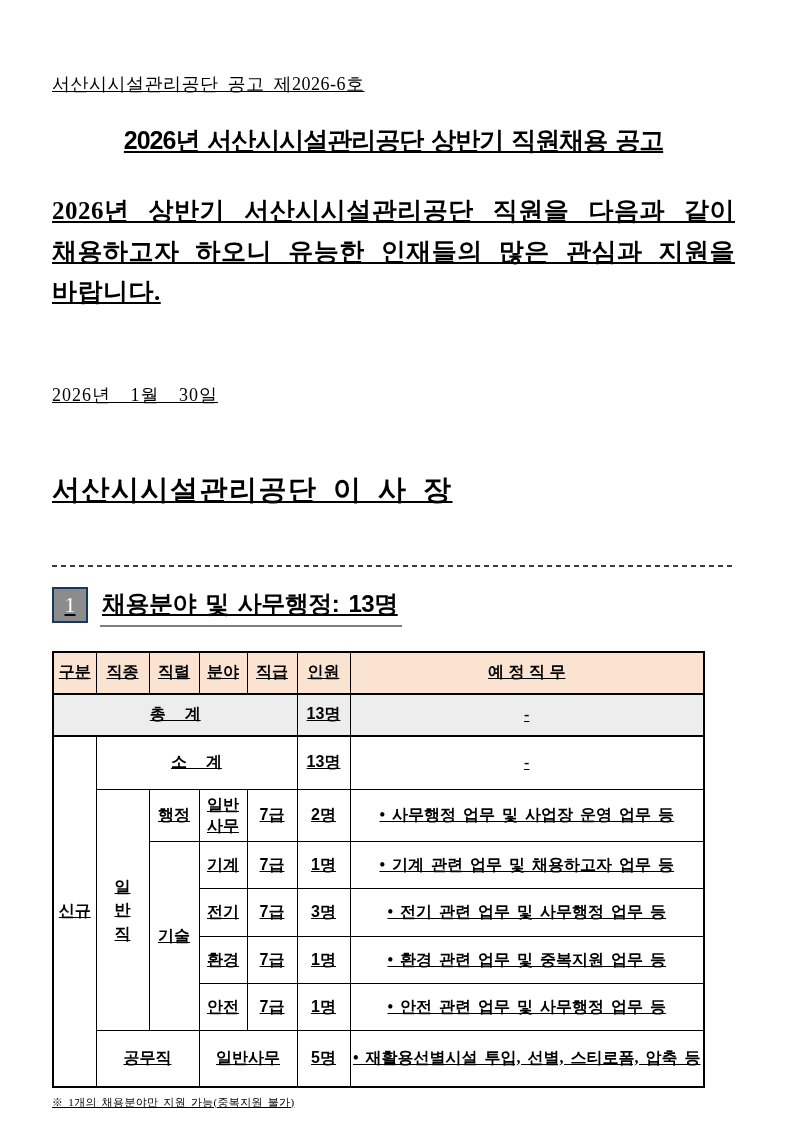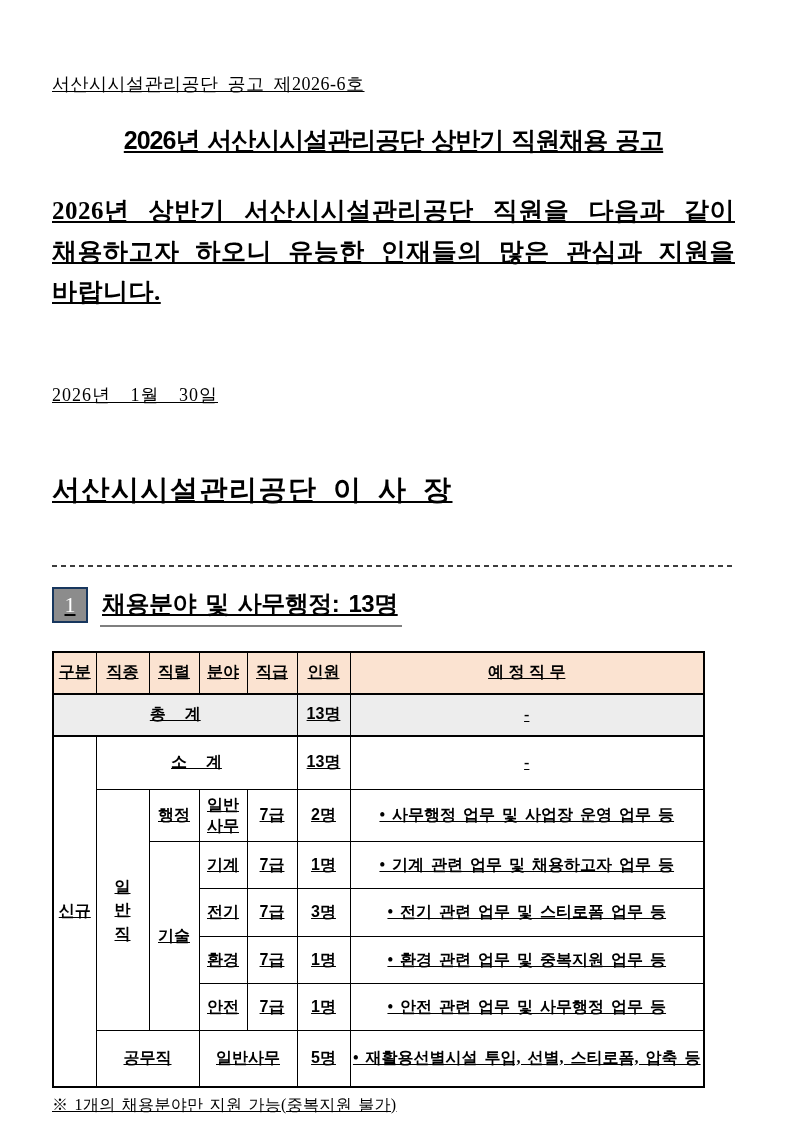--- a/index.html
+++ b/index.html
@@ -124,21 +124,21 @@
   .v-stack{
     width:1.1em;
     margin:1px auto;
     word-break:break-all;
     line-height:1.45;
   }
   tr.h42{height:42px} tr.h54{height:54px} tr.h52{height:52px}
   tr.h47{height:47px} tr.h48{height:48px} tr.h44{height:56px}
   .footnote{
     margin-top:7px;
-    font-size:16px;
+    font-size:11px;
     letter-spacing:0.3px;
     word-spacing:2px;
   }
 </style>
 </head>
 <body>
 
 <div class="page">
 
   <div class="doc-number">서산시시설관리공단 공고 제2026-6호</div>
@@ -208,21 +208,21 @@
         <td>기계</td>
         <td>7급</td>
         <td>1명</td>
         <td class="duty">• 기계 관련 업무 및 채용하고자 업무 등</td>
       </tr>
 
       <tr class="h48">
         <td>전기</td>
         <td>7급</td>
         <td>3명</td>
-        <td class="duty">• 전기 관련 업무 및 스티로폼 업무 등</td>
+        <td class="duty">• 전기 관련 업무 및 사무행정 업무 등</td>
       </tr>
 
       <tr class="h47">
         <td>환경</td>
         <td>7급</td>
         <td>1명</td>
         <td class="duty">• 환경 관련 업무 및 중복지원 업무 등</td>
       </tr>
 
       <tr class="h47">

